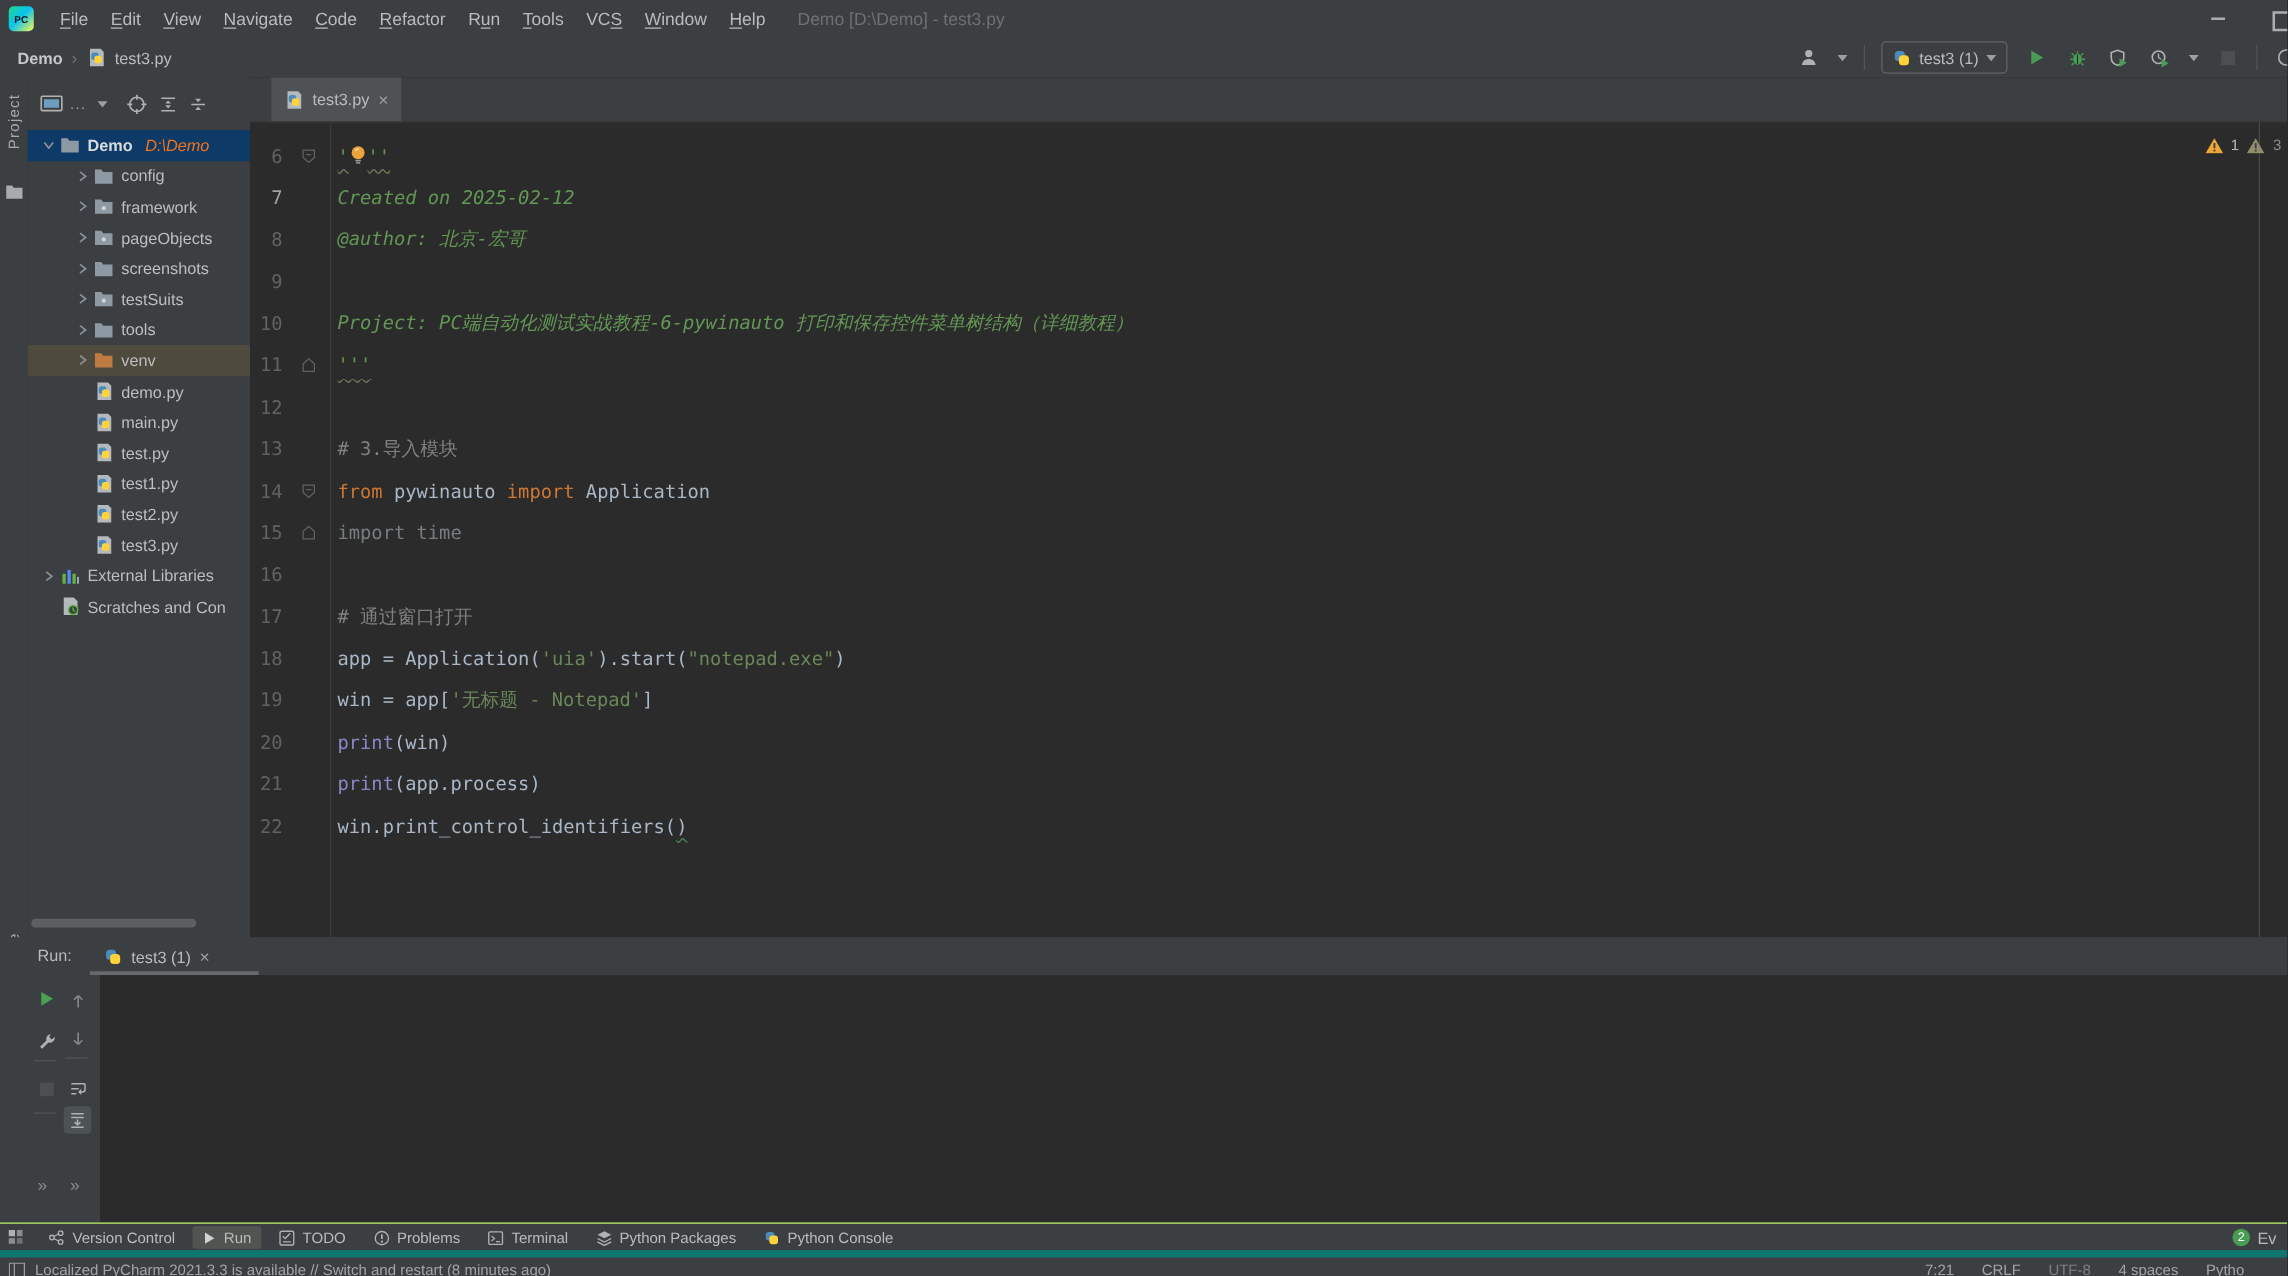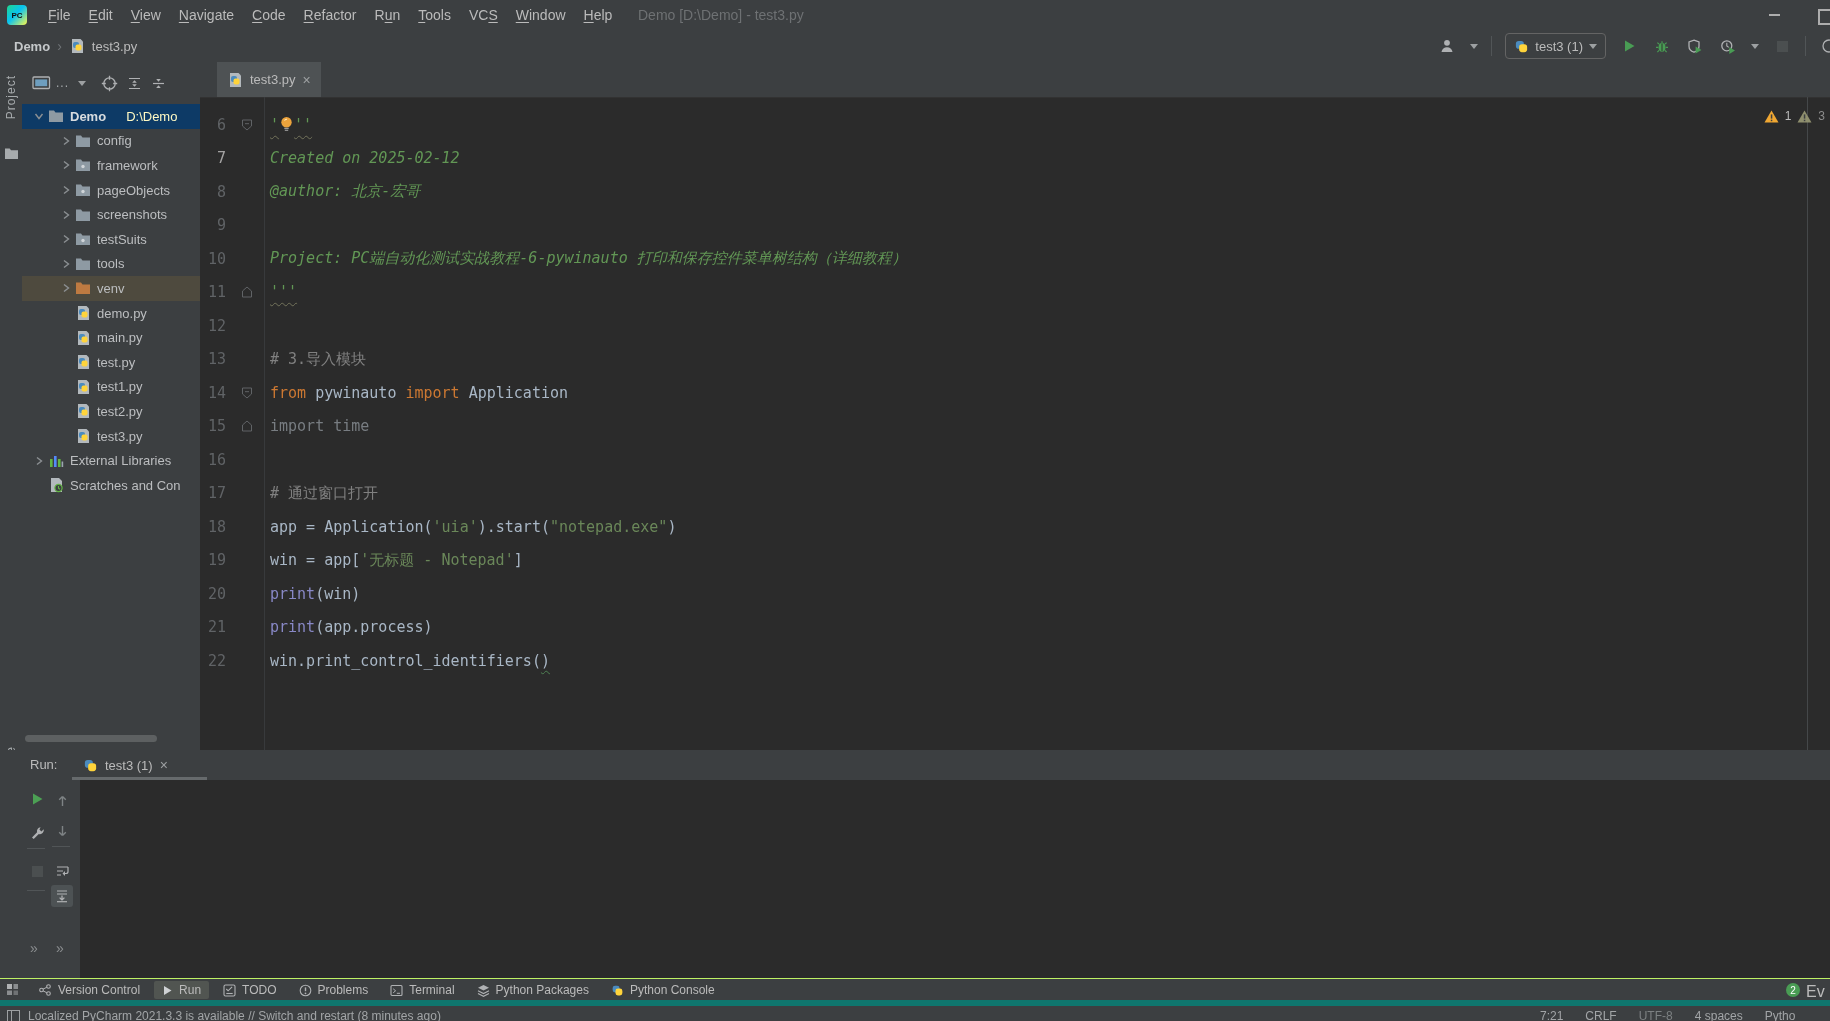--- a/index.html
+++ b/index.html
@@ -36,21 +36,21 @@
   #proj-toolbar{position:absolute;left:10px;top:8px;height:26px;display:flex;align-items:center;gap:9px;}
   .ellipsis{color:#a7abad;letter-spacing:1px;font-size:12px;margin-left:-4px;}
   #project-tree{position:absolute;left:0;top:42px;right:0;}
   .trow{height:24.6px;display:flex;align-items:center;white-space:nowrap;overflow:hidden;}
   .trow.selected{background:#0d3a66;}
   .trow.highlighted{background:#4e4a3e;}
   .tchev{width:16px;display:flex;justify-content:center;flex:none;}
   .ticon{width:17px;margin-right:6px;display:flex;justify-content:center;flex:none;}
   .tlabel{color:#bcbec0;}
   .tlabel.bold{font-weight:bold;color:#d8dcdf;}
-  .textra{color:#fef9c3;margin-left:20px;}
+  .textra{color:#f97316;margin-left:10px;font-style:italic;}
   #proj-hscroll{position:absolute;left:3px;top:673px;width:132px;height:7px;border-radius:4px;background:#5d6061;}
   
   #editor{position:absolute;left:200px;top:62px;right:0;height:688px;background:#2b2b2b;}
   #tabbar{position:absolute;left:0;top:0;right:0;height:35px;background:#3c3f41;border-bottom:1px solid #323232;}
   #editor-tab{position:absolute;left:17px;top:0;height:35px;background:#4e5254;display:flex;align-items:center;gap:7px;padding:0 10px;}
   .xglyph{color:#9da0a2;font-size:14px;line-height:1;}
   #code-area{position:absolute;left:0;top:35px;right:0;bottom:0;}
   #gutter-sep{position:absolute;left:64px;top:0;bottom:0;width:1px;background:#383a3c;}
   #stripe-sep{position:absolute;right:22px;top:0;bottom:0;width:1px;background:#45484a;}
   .crow{position:absolute;left:0;right:0;height:33.5px;display:flex;align-items:center;}
@@ -85,21 +85,21 @@
   .rt-more{position:absolute;color:#8a8d8f;font-size:14px;}
   #console-area{position:absolute;left:80px;top:0;right:0;bottom:0;background:#2b2b2b;}
   
   #toolwin-bar{position:absolute;left:0;top:978px;right:0;height:22px;background:#3c3f41;border-top:1px solid #bef264;}
   #toolwin-left-icon{position:absolute;left:6px;top:4px;}
   #toolwin-buttons{position:absolute;left:30px;top:0;height:22px;display:flex;align-items:center;gap:6px;}
   .tw-btn{display:flex;align-items:center;gap:6px;padding:2px 8px;font-size:12px;color:#bbbbbb;border-radius:2px;}
   .tw-btn.active{background:#515551;}
   #tw-badge{position:absolute;left:1786px;top:4px;width:14px;height:14px;border-radius:50%;background:#499c54;color:#fff;
             font-size:10px;display:flex;align-items:center;justify-content:center;}
-  #tw-badge-label{position:absolute;left:1806px;top:4px;font-size:16px;color:#bbbbbb;white-space:nowrap;}
+  #tw-badge-label{position:absolute;left:1806px;top:4px;font-size:13px;color:#bbbbbb;white-space:nowrap;}
   
   #statusbar{position:absolute;left:0;top:1000px;right:0;height:21px;background:#3c3f41;border-top:6px solid #0f766e;}
   #sb-icon{position:absolute;left:7px;top:4px;}
   #sb-message{position:absolute;left:28px;top:0;line-height:20px;font-size:12px;color:#a2a5a7;white-space:nowrap;}
   #sb-right{position:absolute;left:1540px;top:0;height:20px;display:flex;align-items:center;gap:22px;}
   .sb-item{font-size:12px;color:#a2a5a7;white-space:nowrap;}
   .sb-item.dim{color:#7c8082;}
 </style>
 </head>
 <body>

